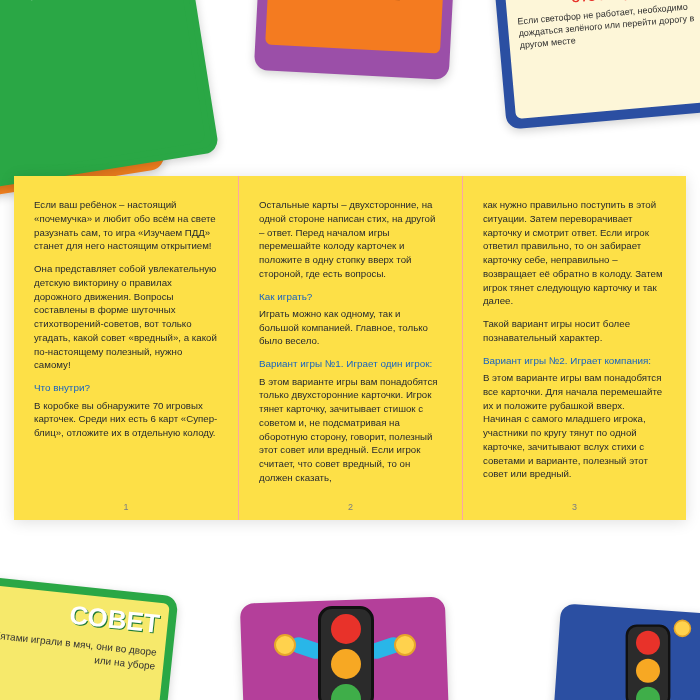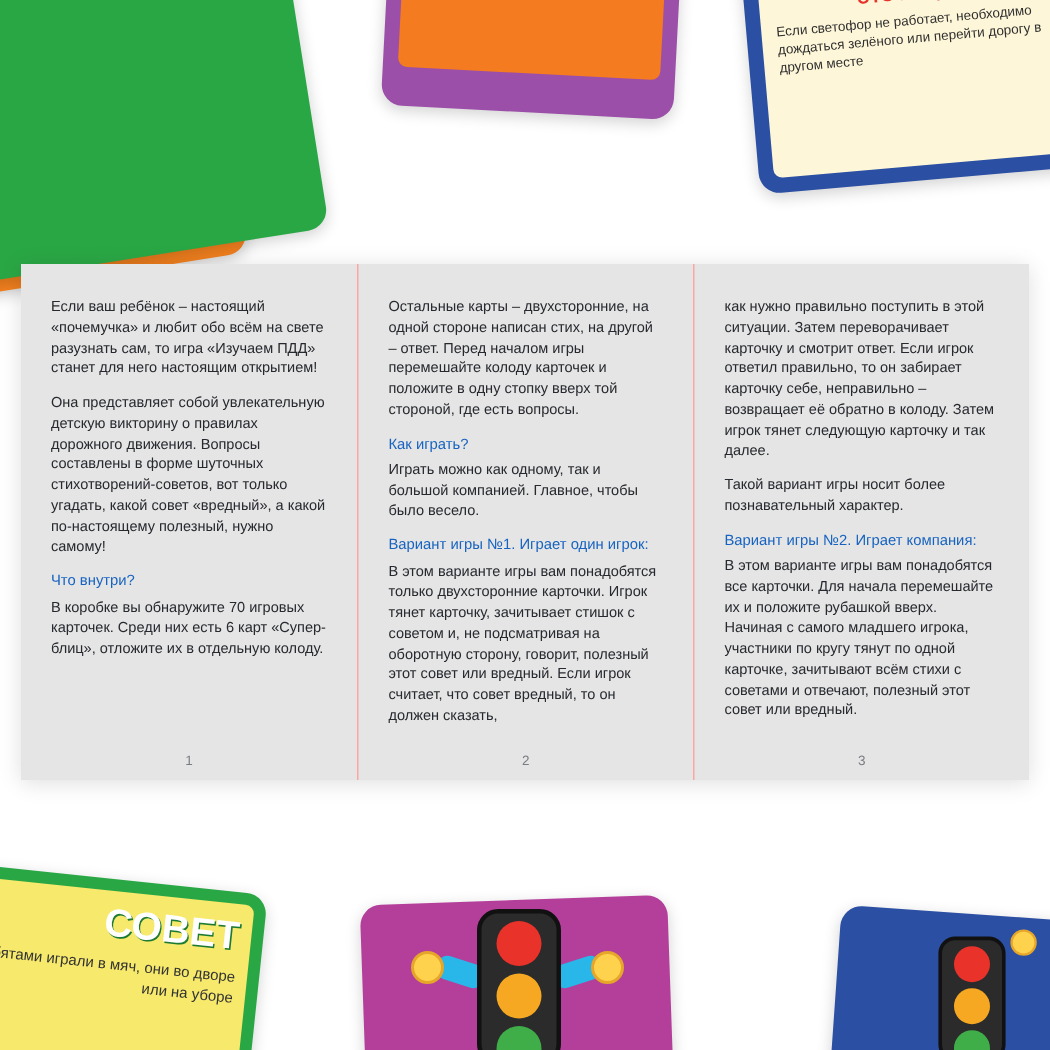--- a/index.html
+++ b/index.html
@@ -99,21 +99,21 @@
   .tl-light{width:30px;height:30px;border-radius:50%;margin:5px auto 0;}
   .tl-red{background:#e8322a;}
   .tl-amber{background:#f7a823;position:relative;}
   .tl-green{background:#3fae49;}
   .arm{position:absolute;width:34px;height:16px;background:#29b6e8;border-radius:9px;}
   .hand{position:absolute;width:22px;height:22px;background:#ffd24d;border-radius:50%;border:2px solid #e6a62a;box-sizing:border-box;}
 
   
   #booklet{
     position:absolute;left:14px;top:176px;width:672px;height:344px;
-    background:#e5e5e5;box-shadow:0 2px 14px rgba(0,0,0,.13);
+    background:#fde047;box-shadow:0 2px 14px rgba(0,0,0,.13);
     display:flex;
   }
   .col{
     width:33.333%;box-sizing:border-box;padding:22px 20px 0 20px;
     position:relative;
   }
   .col + .col{border-left:1px solid #fca5a5;}
   .para{
     font-size:9.7px;line-height:1.42;color:#26292e;margin:0 0 9px 0;
   }
@@ -187,27 +187,27 @@
     <p class="para">Если ваш ребёнок – настоящий «почемучка» и любит обо всём на свете разузнать сам, то игра «Изучаем ПДД» станет для него настоящим открытием!</p>
     <p class="para">Она представляет собой увлекательную детскую викторину о правилах дорожного движения. Вопросы составлены в форме шуточных стихотворений-советов, вот только угадать, какой совет «вредный», а какой по-настоящему полезный, нужно самому!</p>
     <p class="head">Что внутри?</p>
     <p class="para">В коробке вы обнаружите 70 игровых карточек. Среди них есть 6 карт «Супер-блиц», отложите их в отдельную колоду.</p>
     <div class="pagenum">1</div>
   </div>
 
   <div class="col">
     <p class="para">Остальные карты – двухсторонние, на одной стороне написан стих, на другой – ответ. Перед началом игры перемешайте колоду карточек и положите в одну стопку вверх той стороной, где есть вопросы.</p>
     <p class="head">Как играть?</p>
-    <p class="para">Играть можно как одному, так и большой компанией. Главное, чтобы было весело.</p>
+    <p class="para">Играть можно как одному, так и большой компанией. Главное, только было весело.</p>
     <p class="head">Вариант игры №1. Играет один игрок:</p>
     <p class="para">В этом варианте игры вам понадобятся только двухсторонние карточки. Игрок тянет карточку, зачитывает стишок с советом и, не подсматривая на оборотную сторону, говорит, полезный этот совет или вредный. Если игрок считает, что совет вредный, то он должен сказать,</p>
     <div class="pagenum">2</div>
   </div>
 
   <div class="col">
     <p class="para">как нужно правильно поступить в этой ситуации. Затем переворачивает карточку и смотрит ответ. Если игрок ответил правильно, то он забирает карточку себе, неправильно – возвращает её обратно в колоду. Затем игрок тянет следующую карточку и так далее.</p>
     <p class="para">Такой вариант игры носит более познавательный характер.</p>
     <p class="head">Вариант игры №2. Играет компания:</p>
-    <p class="para">В этом варианте игры вам понадобятся все карточки. Для начала перемешайте их и положите рубашкой вверх. Начиная с самого младшего игрока, участники по кругу тянут по одной карточке, зачитывают всём стихи с советами и отвечают, полезный этот совет или вредный.</p>
+    <p class="para">В этом варианте игры вам понадобятся все карточки. Для начала перемешайте их и положите рубашкой вверх. Начиная с самого младшего игрока, участники по кругу тянут по одной карточке, зачитывают вслух стихи с советами и варианте, полезный этот совет или вредный.</p>
     <div class="pagenum">3</div>
   </div>
 
 </div>
 
 </body></html>

